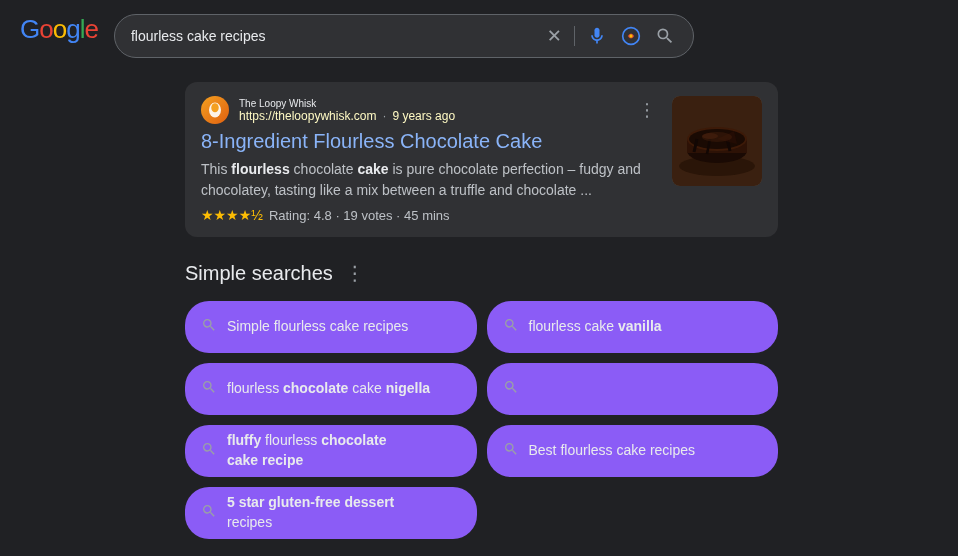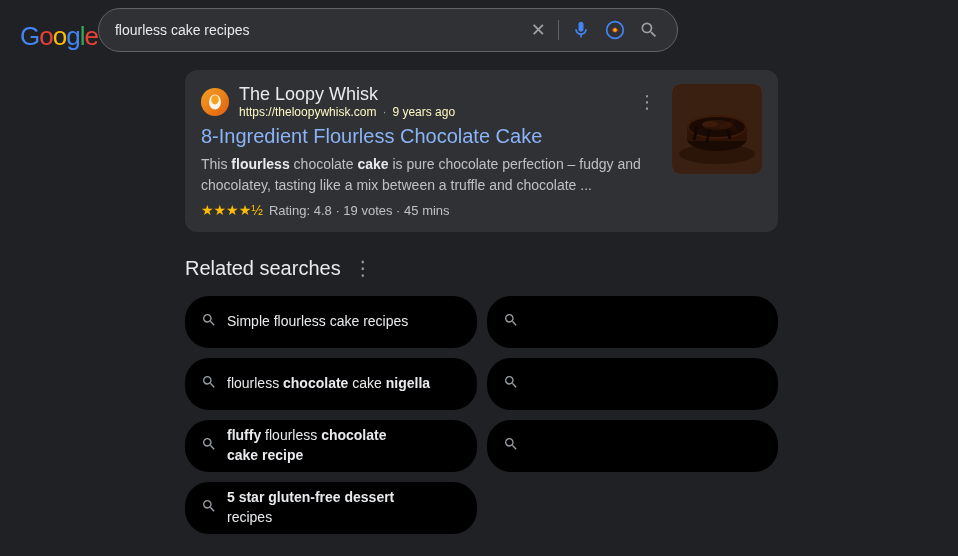--- a/index.html
+++ b/index.html
@@ -8,22 +8,23 @@
       color: #e8eaed;
       font-family: Arial, sans-serif;
       width: 958px;
       min-height: 556px;
       overflow: hidden;
     }
 
     
     .header {
       display: flex;
-      align-items: flex-end;
-      padding: 8px 20px;
+      align-items: flex-start;
+      padding: 14px 20px;
+      gap: 16px;
       background: #202124;
     }
     .google-logo {
       font-size: 26px;
       font-weight: 400;
       letter-spacing: -1px;
       white-space: nowrap;
       flex-shrink: 0;
     }
     .google-logo span:nth-child(1) { color: #4285f4; }
@@ -104,21 +105,21 @@
       display: flex;
       align-items: center;
       justify-content: center;
       font-size: 14px;
       color: white;
       font-weight: bold;
       flex-shrink: 0;
     }
     .site-info { display: flex; flex-direction: column; }
     .site-name {
-      font-size: 18px;
+      font-size: 10px;
       color: #e8eaed;
       font-weight: 500;
     }
     .site-url-row {
       display: flex;
       align-items: center;
       gap: 6px;
     }
     .site-url {
       font-size: 12px;
@@ -194,21 +195,21 @@
       cursor: pointer;
       font-size: 20px;
       padding: 0 4px;
     }
     .related-grid {
       display: grid;
       grid-template-columns: 1fr 1fr;
       gap: 10px;
     }
     .related-item {
-      background: #000000;
+      background: #8b5cf6;
       border-radius: 24px;
       padding: 4px 16px;
       display: flex;
       align-items: center;
       gap: 10px;
       cursor: pointer;
       min-height: 52px;
     }
     .search-icon-small {
       color: #9aa0a6;
@@ -306,41 +307,42 @@
 
         <path d="M45 43 L62 35 L65 48 Z" fill="#2a0e05" opacity="0.6"></path>
 
         <ellipse cx="45" cy="41" rx="15" ry="5" fill="#5a2a10" opacity="0.3"></ellipse>
       </svg>
     </div>
   </div>
 
   <div class="related-section">
     <div class="related-header">
-      <span class="related-title">Related searches</span>
+      <span class="related-title">Simple searches</span>
       <button class="related-more-btn">⋮</button>
     </div>
 
     <div class="related-grid">
 
       <div class="related-item">
         <span class="search-icon-small">
           <svg width="16" height="16" viewBox="0 0 24 24" fill="#9aa0a6">
             <path d="M15.5 14h-.79l-.28-.27A6.471 6.471 0 0 0 16 9.5 6.5 6.5 0 1 0 9.5 16c1.61 0 3.09-.59 4.23-1.57l.27.28v.79l5 4.99L20.49 19l-4.99-5zm-6 0C7.01 14 5 11.99 5 9.5S7.01 5 9.5 5 14 7.01 14 9.5 11.99 14 9.5 14z"></path>
           </svg>
         </span>
         <span class="related-text">Simple flourless cake recipes</span>
       </div>
 
       <div class="related-item">
         <span class="search-icon-small">
           <svg width="16" height="16" viewBox="0 0 24 24" fill="#9aa0a6">
             <path d="M15.5 14h-.79l-.28-.27A6.471 6.471 0 0 0 16 9.5 6.5 6.5 0 1 0 9.5 16c1.61 0 3.09-.59 4.23-1.57l.27.28v.79l5 4.99L20.49 19l-4.99-5zm-6 0C7.01 14 5 11.99 5 9.5S7.01 5 9.5 5 14 7.01 14 9.5 11.99 14 9.5 14z"></path>
           </svg>
         </span>
+        <span class="related-text">flourless cake <strong>vanilla</strong></span>
       </div>
 
       <div class="related-item">
         <span class="search-icon-small">
           <svg width="16" height="16" viewBox="0 0 24 24" fill="#9aa0a6">
             <path d="M15.5 14h-.79l-.28-.27A6.471 6.471 0 0 0 16 9.5 6.5 6.5 0 1 0 9.5 16c1.61 0 3.09-.59 4.23-1.57l.27.28v.79l5 4.99L20.49 19l-4.99-5zm-6 0C7.01 14 5 11.99 5 9.5S7.01 5 9.5 5 14 7.01 14 9.5 11.99 14 9.5 14z"></path>
           </svg>
         </span>
         <span class="related-text">flourless <strong>chocolate</strong> cake <strong>nigella</strong></span>
       </div>
@@ -362,20 +364,21 @@
         </span>
         <span class="related-text"><strong>fluffy</strong> flourless <strong>chocolate<br>cake recipe</strong></span>
       </div>
 
       <div class="related-item">
         <span class="search-icon-small">
           <svg width="16" height="16" viewBox="0 0 24 24" fill="#9aa0a6">
             <path d="M15.5 14h-.79l-.28-.27A6.471 6.471 0 0 0 16 9.5 6.5 6.5 0 1 0 9.5 16c1.61 0 3.09-.59 4.23-1.57l.27.28v.79l5 4.99L20.49 19l-4.99-5zm-6 0C7.01 14 5 11.99 5 9.5S7.01 5 9.5 5 14 7.01 14 9.5 11.99 14 9.5 14z"></path>
           </svg>
         </span>
+        <span class="related-text">Best flourless cake recipes</span>
       </div>
 
       <div class="related-item">
         <span class="search-icon-small">
           <svg width="16" height="16" viewBox="0 0 24 24" fill="#9aa0a6">
             <path d="M15.5 14h-.79l-.28-.27A6.471 6.471 0 0 0 16 9.5 6.5 6.5 0 1 0 9.5 16c1.61 0 3.09-.59 4.23-1.57l.27.28v.79l5 4.99L20.49 19l-4.99-5zm-6 0C7.01 14 5 11.99 5 9.5S7.01 5 9.5 5 14 7.01 14 9.5 11.99 14 9.5 14z"></path>
           </svg>
         </span>
         <span class="related-text"><strong>5 star gluten-free dessert</strong><br>recipes</span>
       </div>

